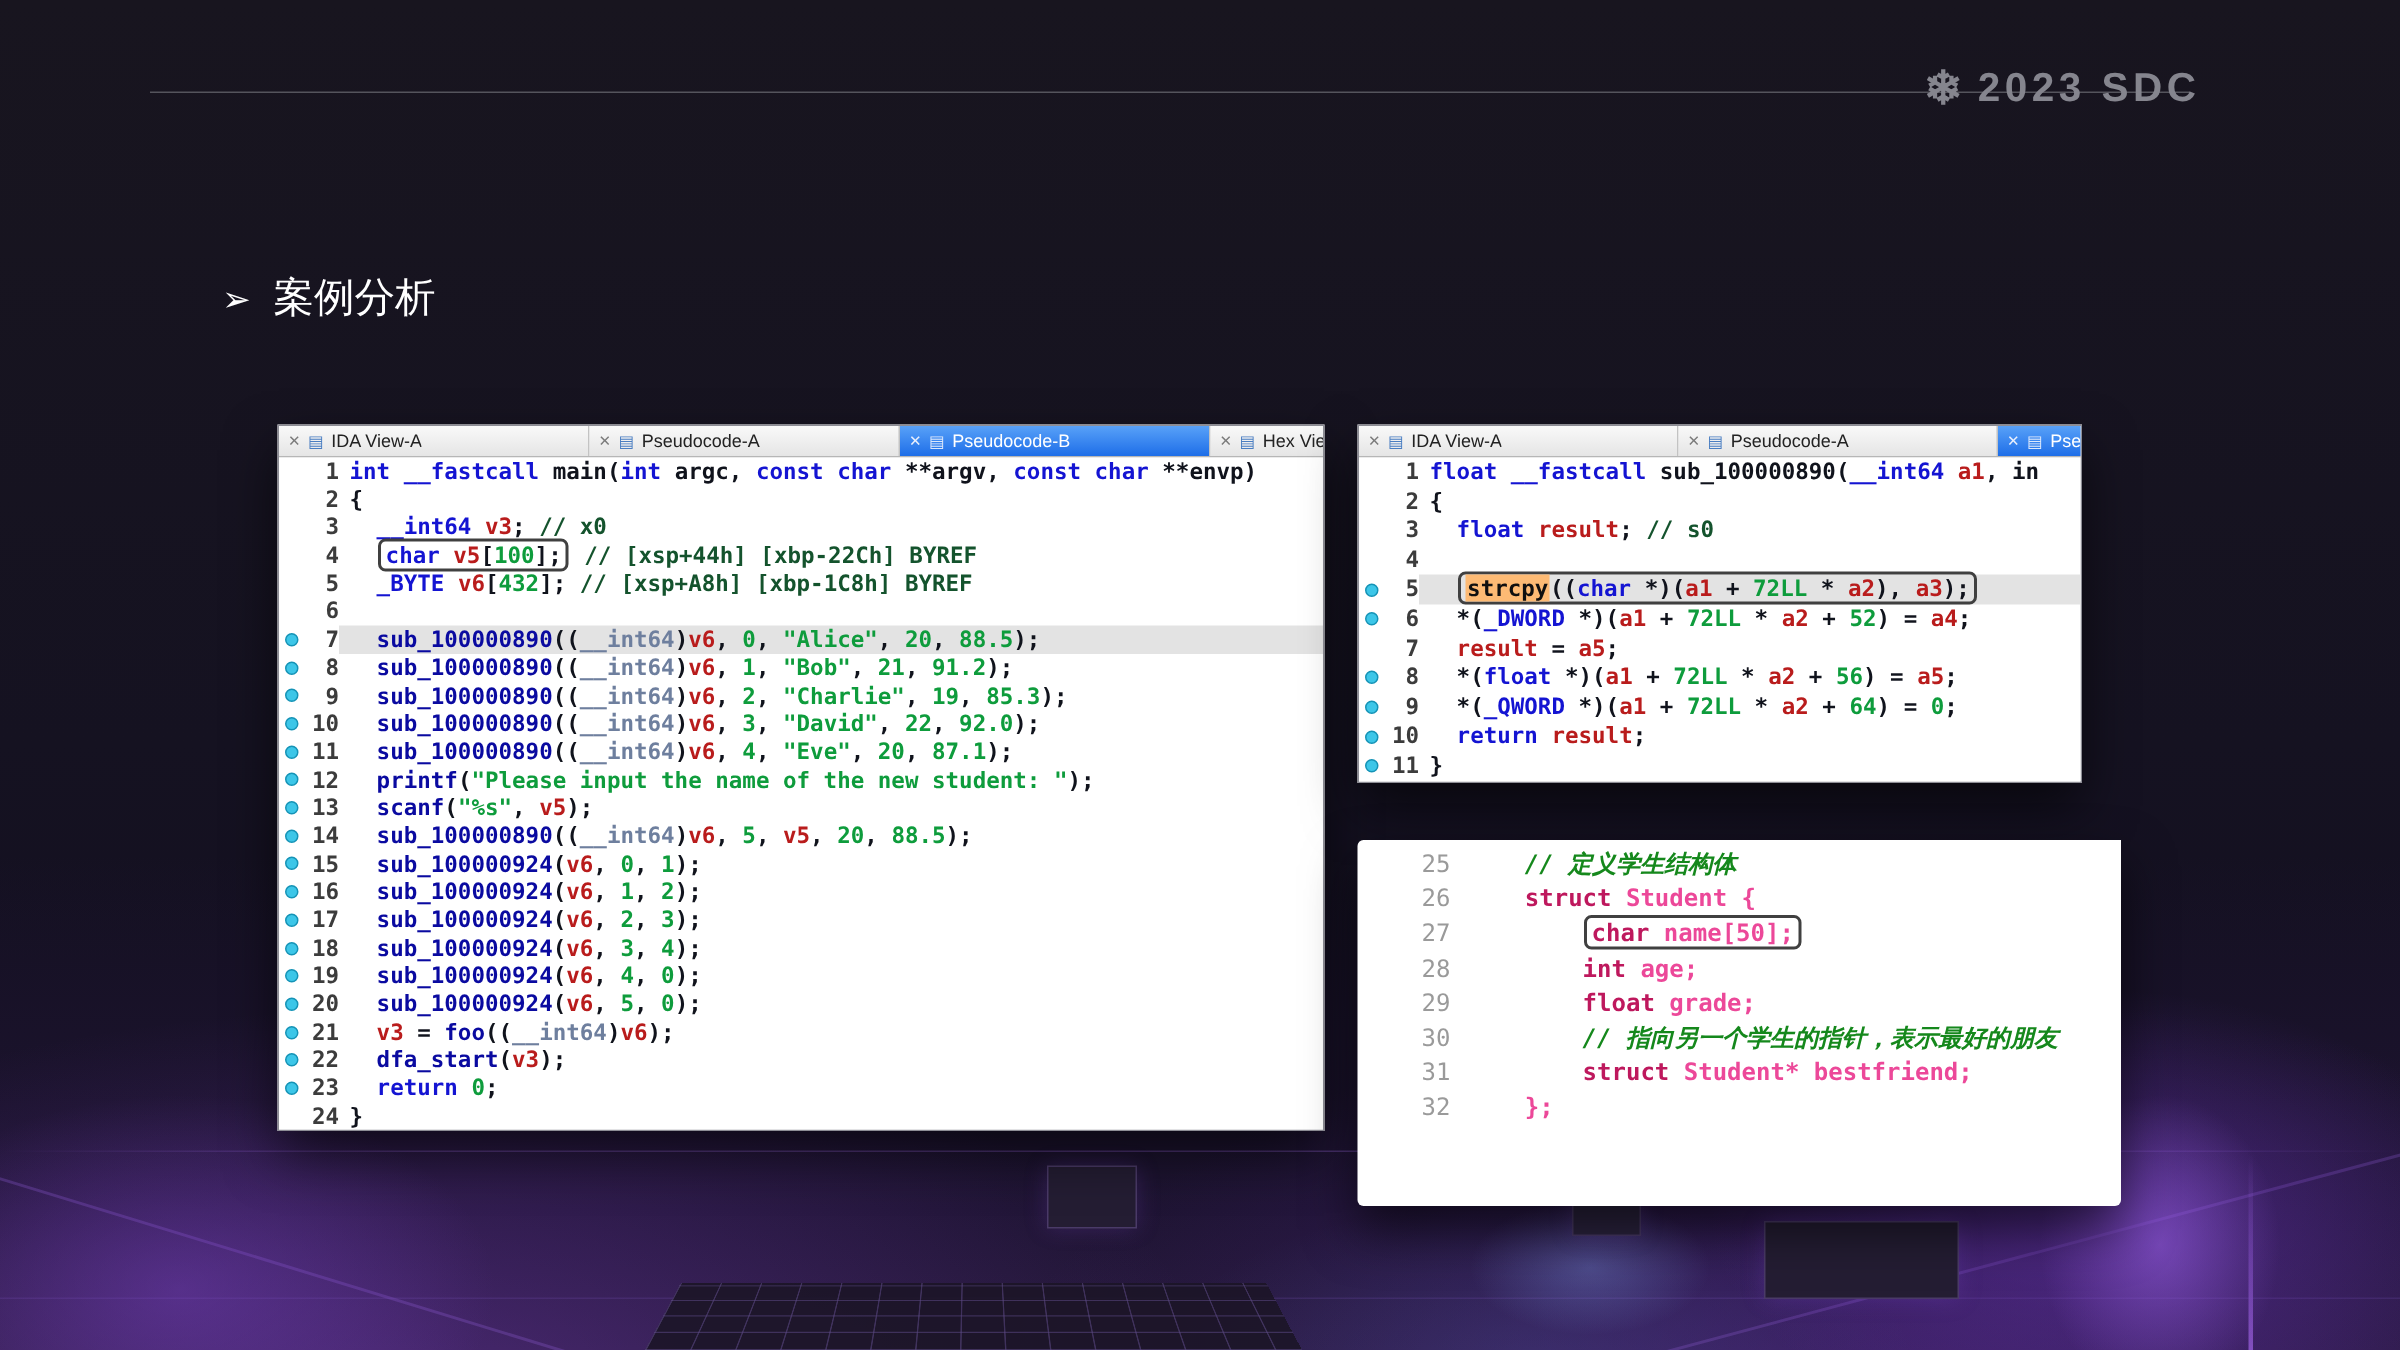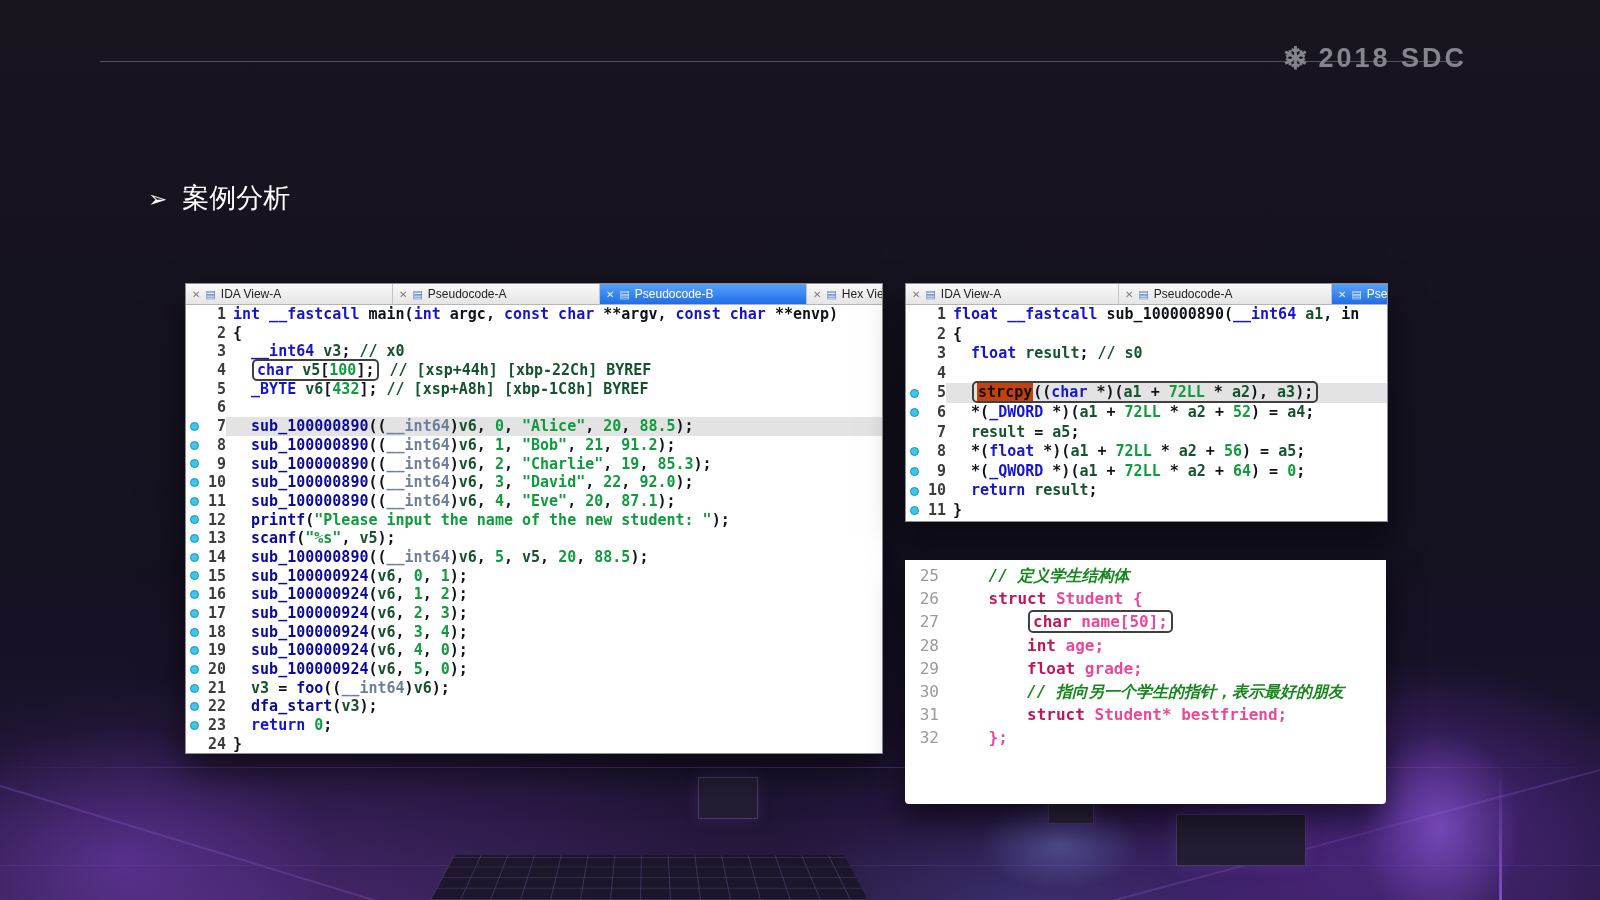--- a/index.html
+++ b/index.html
@@ -46,21 +46,21 @@
   .brand .snow{font-size:31px;letter-spacing:0;}
   .title{position:absolute;left:100px;top:72px;margin:0;color:#ffffff;font-size:49px;font-weight:bold;letter-spacing:.5px;}
   .bullet{position:absolute;left:148px;top:180px;display:flex;align-items:center;gap:15px;color:#fff;font-size:27px;}
   .bullet .arrow{font-size:23px;position:relative;top:1px;}
 
   
   .window{position:absolute;background:#fff;border:1px solid #8d8d95;
           box-shadow:0 16px 34px rgba(0,0,0,.60);}
   .win-main{left:185px;top:283px;width:696px;height:469px;}
   .win-sub {left:905px;top:283px;width:481px;height:237px;}
-  .win-src {left:905px;top:560px;width:481px;height:244px;border:none;border-radius:4px;}
+  .win-src {left:905px;top:560px;width:481px;height:244px;border:none;border-radius:4px;padding-left:28px;}
 
   .tabbar{height:20px;background:#ededed;border-bottom:1px solid #b6b6b6;display:flex;overflow:hidden;}
   .tab{flex:0 0 194px;min-width:0;display:flex;align-items:center;gap:5px;padding:0 6px;
        font-size:12px;color:#222;border-right:1px solid #c3c3c3;
        background:linear-gradient(#f9f9f9,#e5e5e5);cursor:default;}
   .win-sub .tab{flex-basis:200px;}
   .tab.active{background:linear-gradient(#58a1f8,#1e6ee8);color:#fff;}
   .tab-close{color:#7b7b7b;font-size:10px;flex:none;}
   .tab.active .tab-close{color:#e9effc;}
   .tab-icon{color:#4a7ec2;font-size:11px;flex:none;}
@@ -80,27 +80,27 @@
   .bp{width:16px;flex:none;display:flex;align-items:center;justify-content:center;}
   .bp.on::after{content:'';width:9px;height:9px;border-radius:50%;
                 background:#3cc6e8;border:1px solid 	#1593b6;box-sizing:border-box;}
   .ln{width:24px;flex:none;text-align:right;color:#3c3c3c;}
   .win-src .ln{width:34px;color:#9a9a9a;font-weight:normal;padding-right:4px;}
   .code{flex:1;min-width:0;padding-left:7px;}
   .hl .code{background:#e3e3e3;}
 
   .sg-k{color:#1414d2;}
   .sg-f{color:#0a0aa0;}
-  .sg-v{color:#14532d;}
+  .sg-v{color:#b91c1c;}
   .sg-n{color:#0e9c3c;}
   .sg-s{color:#0e9c3c;}
   .sg-c{color:#14532d;}
   .sg-g{color:#6e7f9e;}
   .sg-p{color:#10131c;}
-  .sg-y{background:#c2410c;color:#101010;padding:0 1px;}
+  .sg-y{background:#fdba74;color:#101010;padding:0 1px;}
   .win-src .sg-k{color:#be185d;}
   .win-src .sg-c{color:#15881c;font-style:italic;}
   .win-src .sg-p{color:#ec4899;}
 
   .redbox{border:2px solid #404040;border-radius:5px;padding:0 3px;margin:0 1px;}
 </style>
 </head>
 <body>
 
 <div class="slide">
@@ -119,21 +119,21 @@
     <div class="chip c1"></div>
     <div class="chip c2"></div>
     <div class="chip c3"></div>
     <div class="keyboard"></div>
   </div>
 
   <div class="topline"></div>
 
   <div class="brand">
     <span class="snow">❄</span>
-    <span>2018 SDC</span>
+    <span>2023 SDC</span>
   </div>
 
 
   <div class="bullet">
     <span class="arrow">➢</span>
     <span>案例分析</span>
   </div>
 
   <div class="window win-main" id="win-main">
     <div class="tabbar">

